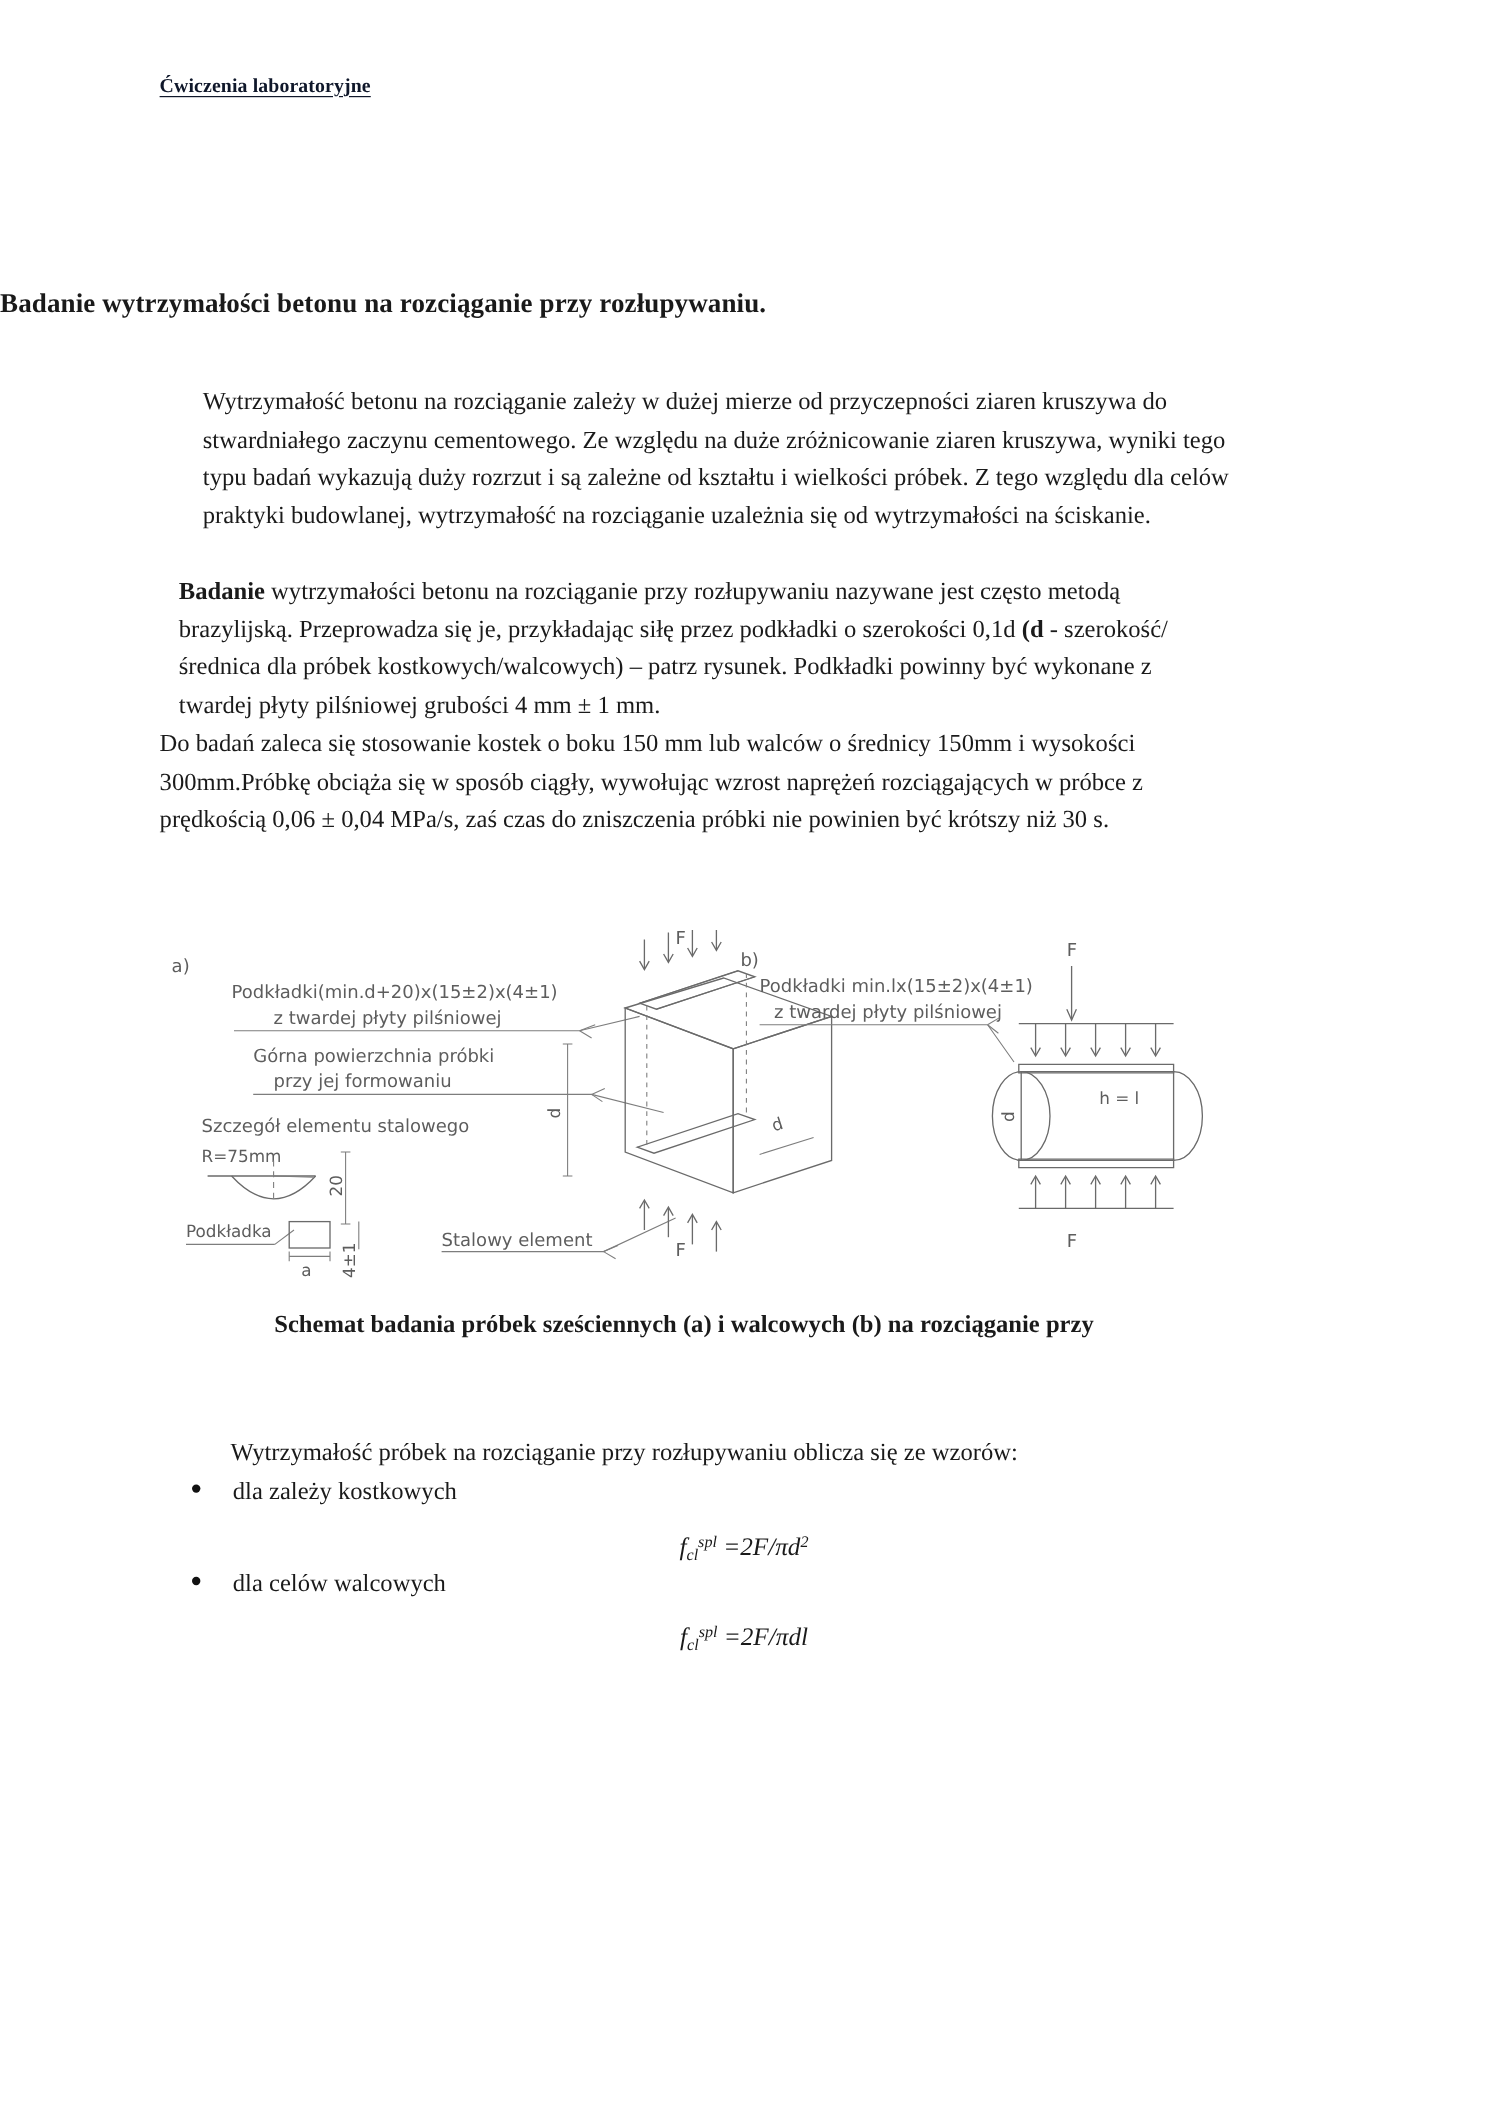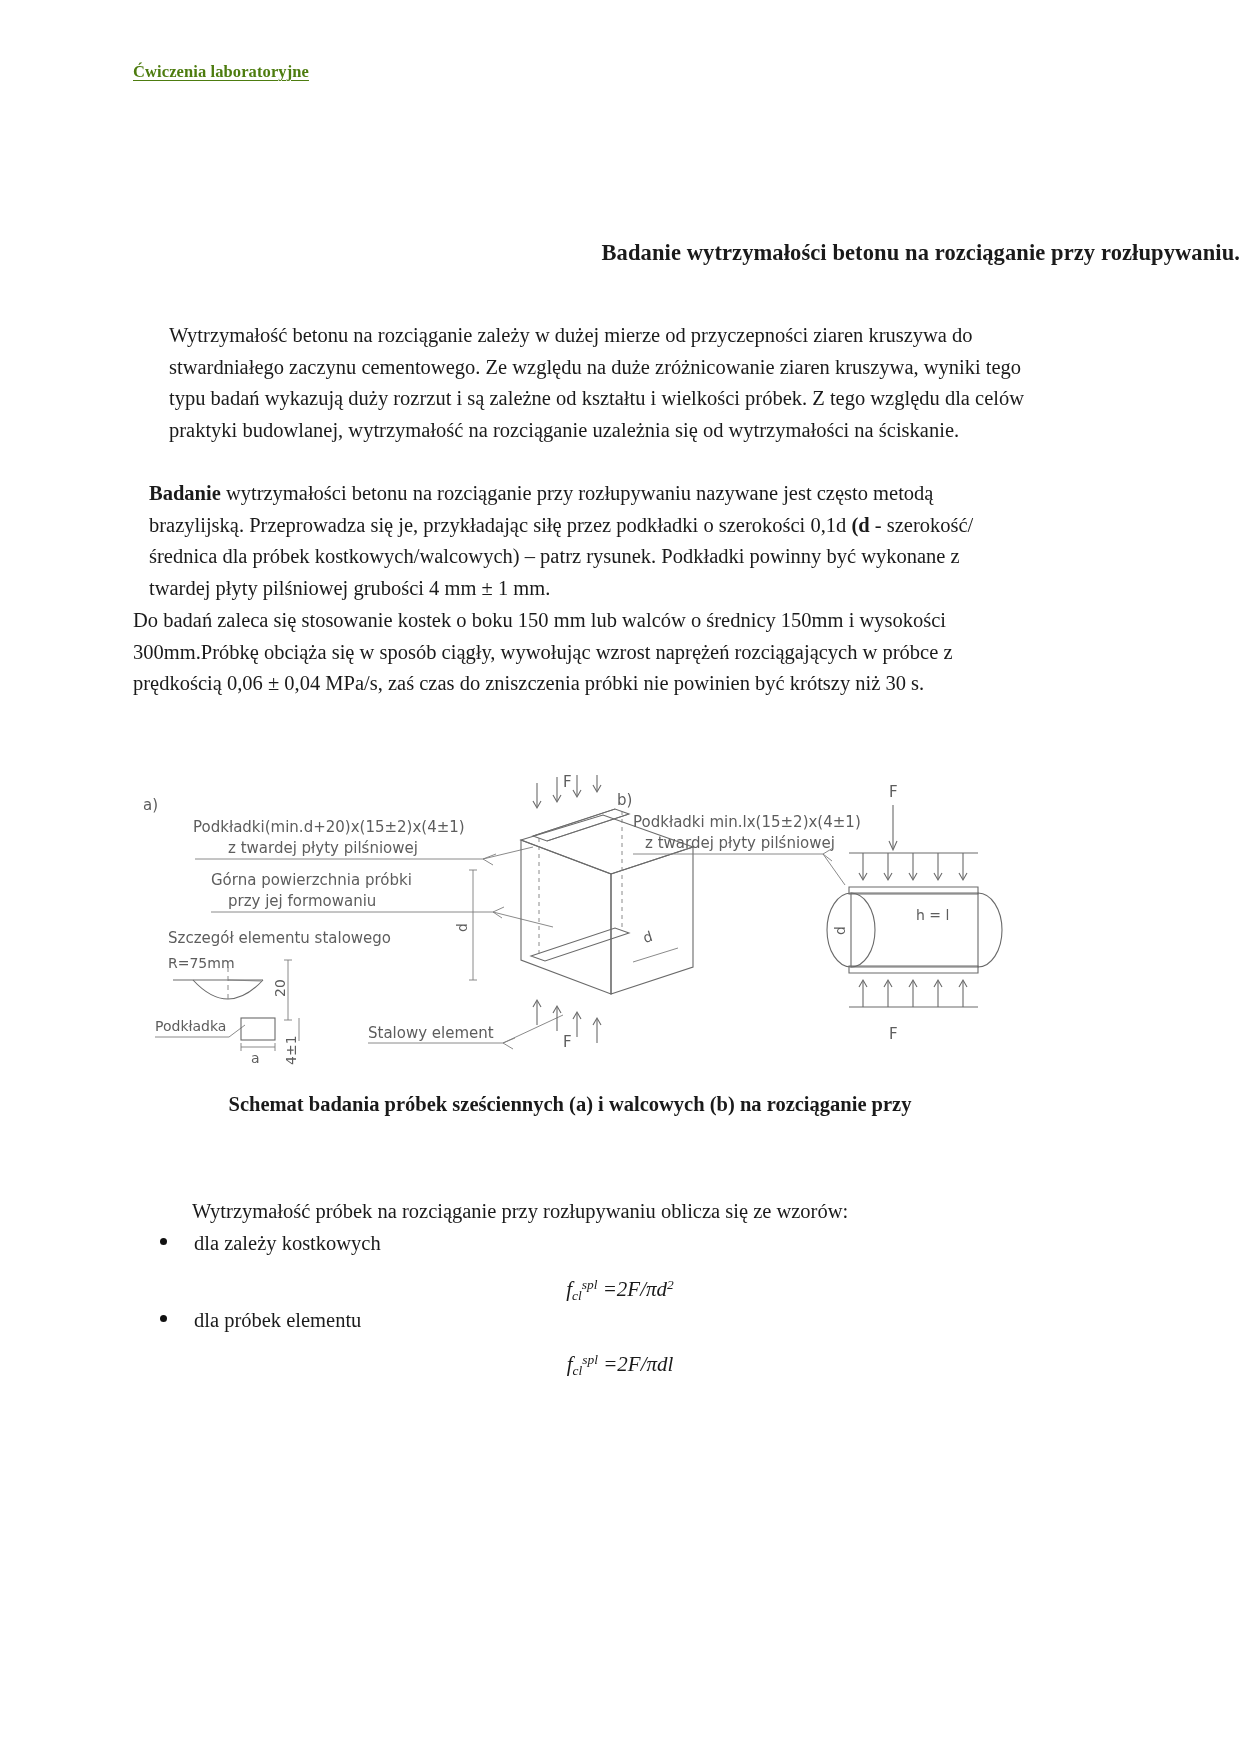--- a/index.html
+++ b/index.html
@@ -20,21 +20,21 @@
   
   .running-header {
     position: absolute;
     left: 133px;
     top: 62px;
     font-size: 16.5px;
     font-weight: 600;
     letter-spacing: 0.1px;
     text-decoration: underline;
     text-underline-offset: 3px;
-    color: #4d7c0f;
+    color: #0f172a;
   }
 
   
   .doc-title {
     position: absolute;
     left: 0;
     right: 0;
     top: 182px;
     text-align: center;
     font-size: 26px;
@@ -44,21 +44,21 @@
   .doc-title span {
     text-decoration: underline;
     text-underline-offset: 5px;
     text-decoration-thickness: 2.5px;
   }
   .doc-subtitle {
     position: absolute;
     left: 0;
     right: 0;
     top: 240px;
-    text-align: right;
+    text-align: left;
     font-size: 22.5px;
     font-weight: bold;
     letter-spacing: 0.1px;
   }
 
   
   .body-block {
     position: absolute;
     left: 133px;
     width: 875px;
@@ -329,20 +329,20 @@
     <span class="bullet-dot"></span>
     <span>dla zależy kostkowych</span>
   </div>
 
   <div class="formula" id="formula-1">
     <span class="fn">f</span><sub>cl</sub><sup>spl</sup><span class="up"> =2F/πd</span><sup>2</sup>
   </div>
 
   <div class="bullet-row" id="bullet-2">
     <span class="bullet-dot"></span>
-    <span>dla próbek elementu</span>
+    <span>dla celów walcowych</span>
   </div>
 
   <div class="formula" id="formula-2">
     <span class="fn">f</span><sub>cl</sub><sup>spl</sup><span class="up"> =2F/πdl</span>
   </div>
 
 </div>
 
 </body></html>

